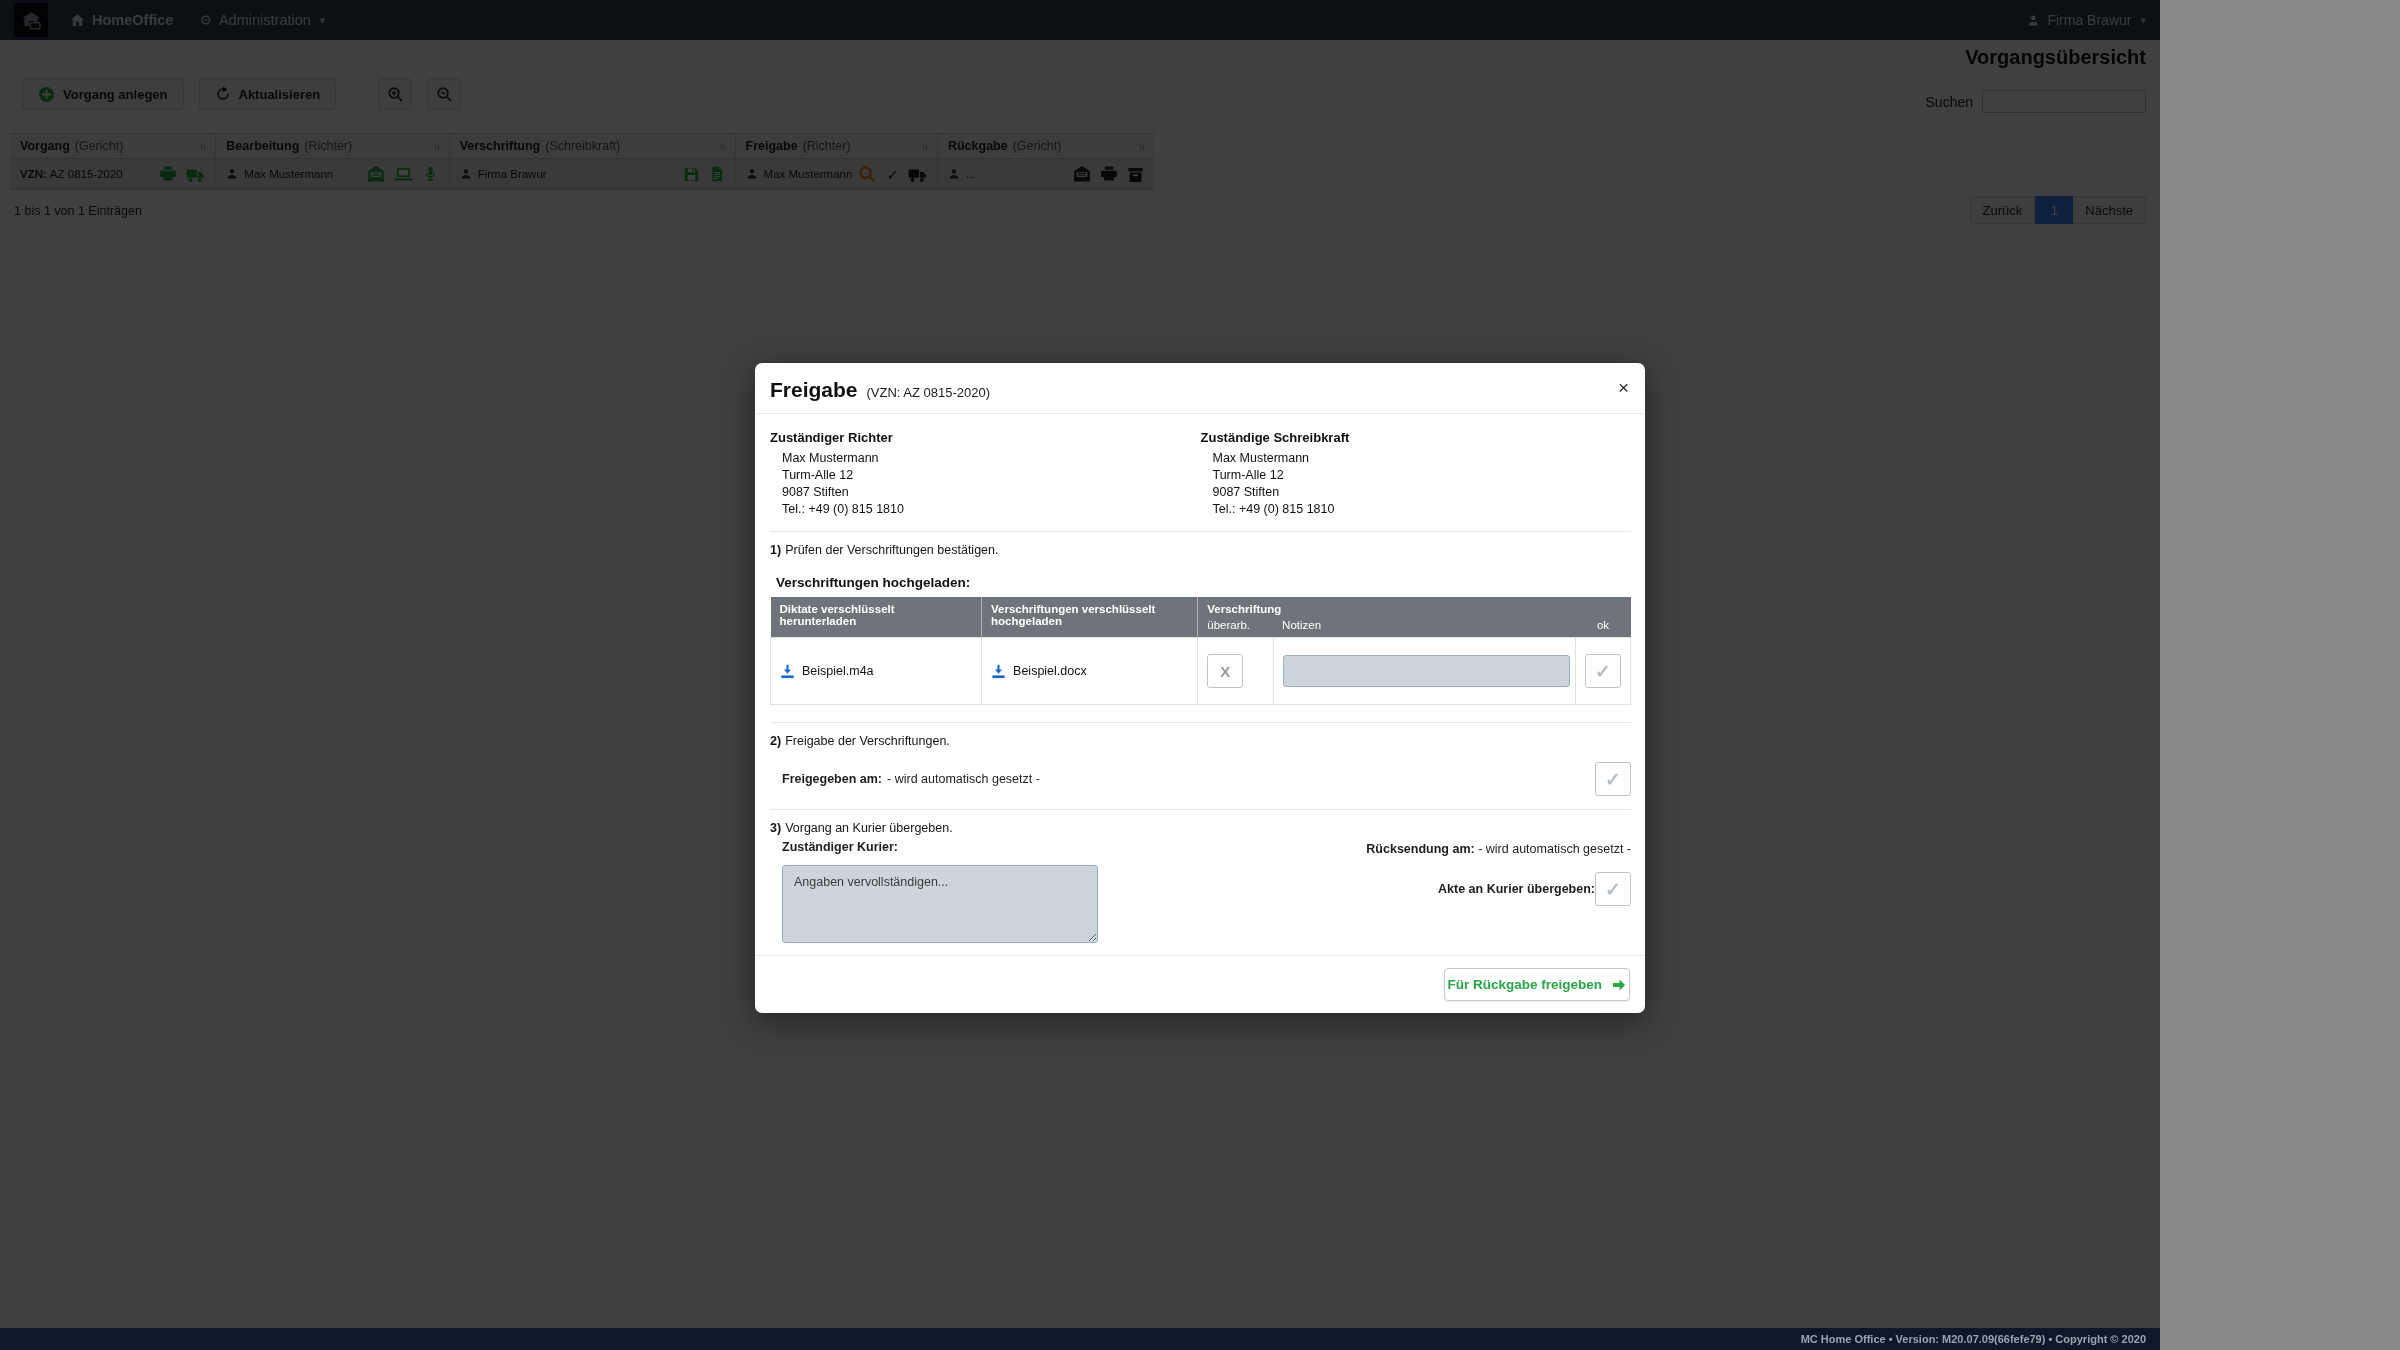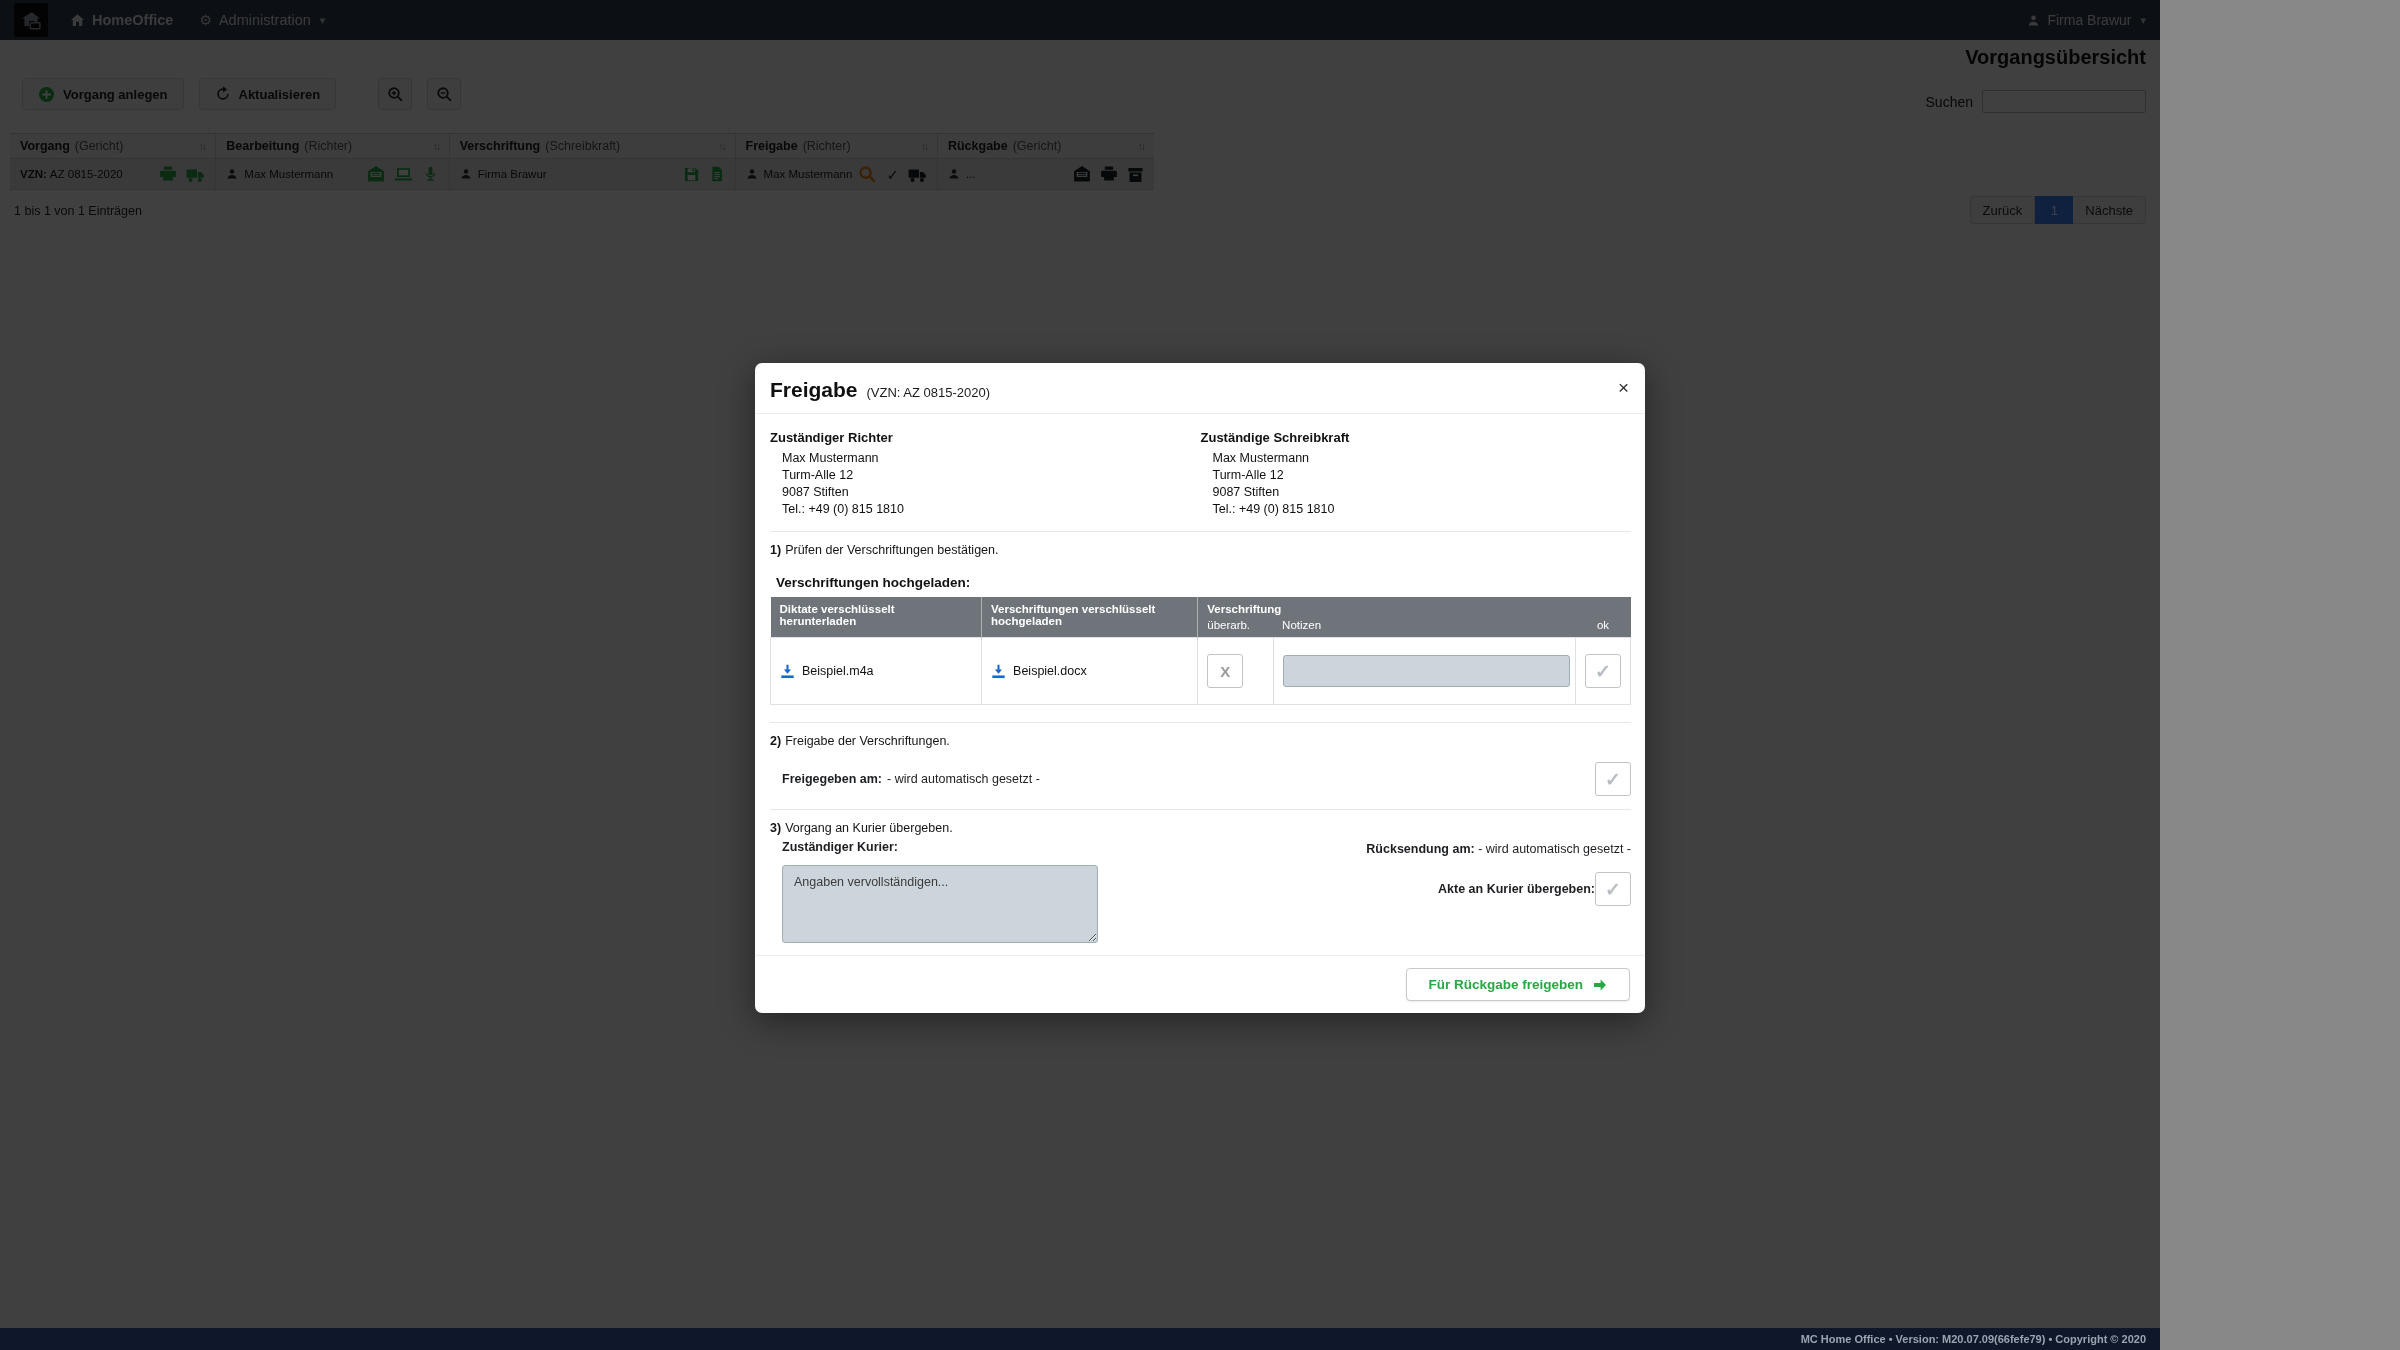--- a/index.html
+++ b/index.html
@@ -95,21 +95,21 @@
   .s3-label{font-weight:700;font-size:12.5px;margin-bottom:11px;}
   .s3-ta{width:292px;height:58px;background:#ccd5db;border:1px solid #9fadb6;border-radius:3px;
          padding:9px 11px;font-size:12.5px;color:#333;resize:both;font-family:inherit;}
   .s3-ta::placeholder{color:#3c3c3c;opacity:1;}
   .s3-right{margin-left:auto;text-align:right;}
   .s3-line1{font-size:12.5px;margin-top:2px;}
   .s3-line1 b{font-weight:700;}
   .s3-line2{display:flex;align-items:center;justify-content:flex-end;margin-top:16px;}
   .s3-line2 .lbl{font-weight:700;font-size:12.5px;}
   .m-footer{border-top:1px solid #e9ecef;padding:12px 15px;display:flex;justify-content:flex-end;}
-  .submit-btn{height:33px;padding:0 21px;background:#fff;border:1px solid #c9c9c9;border-radius:4px;
+  .submit-btn{height:33px;padding:0 2px;background:#fff;border:1px solid #c9c9c9;border-radius:4px;
               display:flex;align-items:center;gap:9px;color:#28a745;font-size:13.5px;font-weight:600;cursor:pointer;
               box-shadow:0 1px 2px rgba(0,0,0,.08);}
 </style>
 </head>
 <body>
 
 <div class="screen">
 
   <nav class="navbar">
     <div class="logo">

